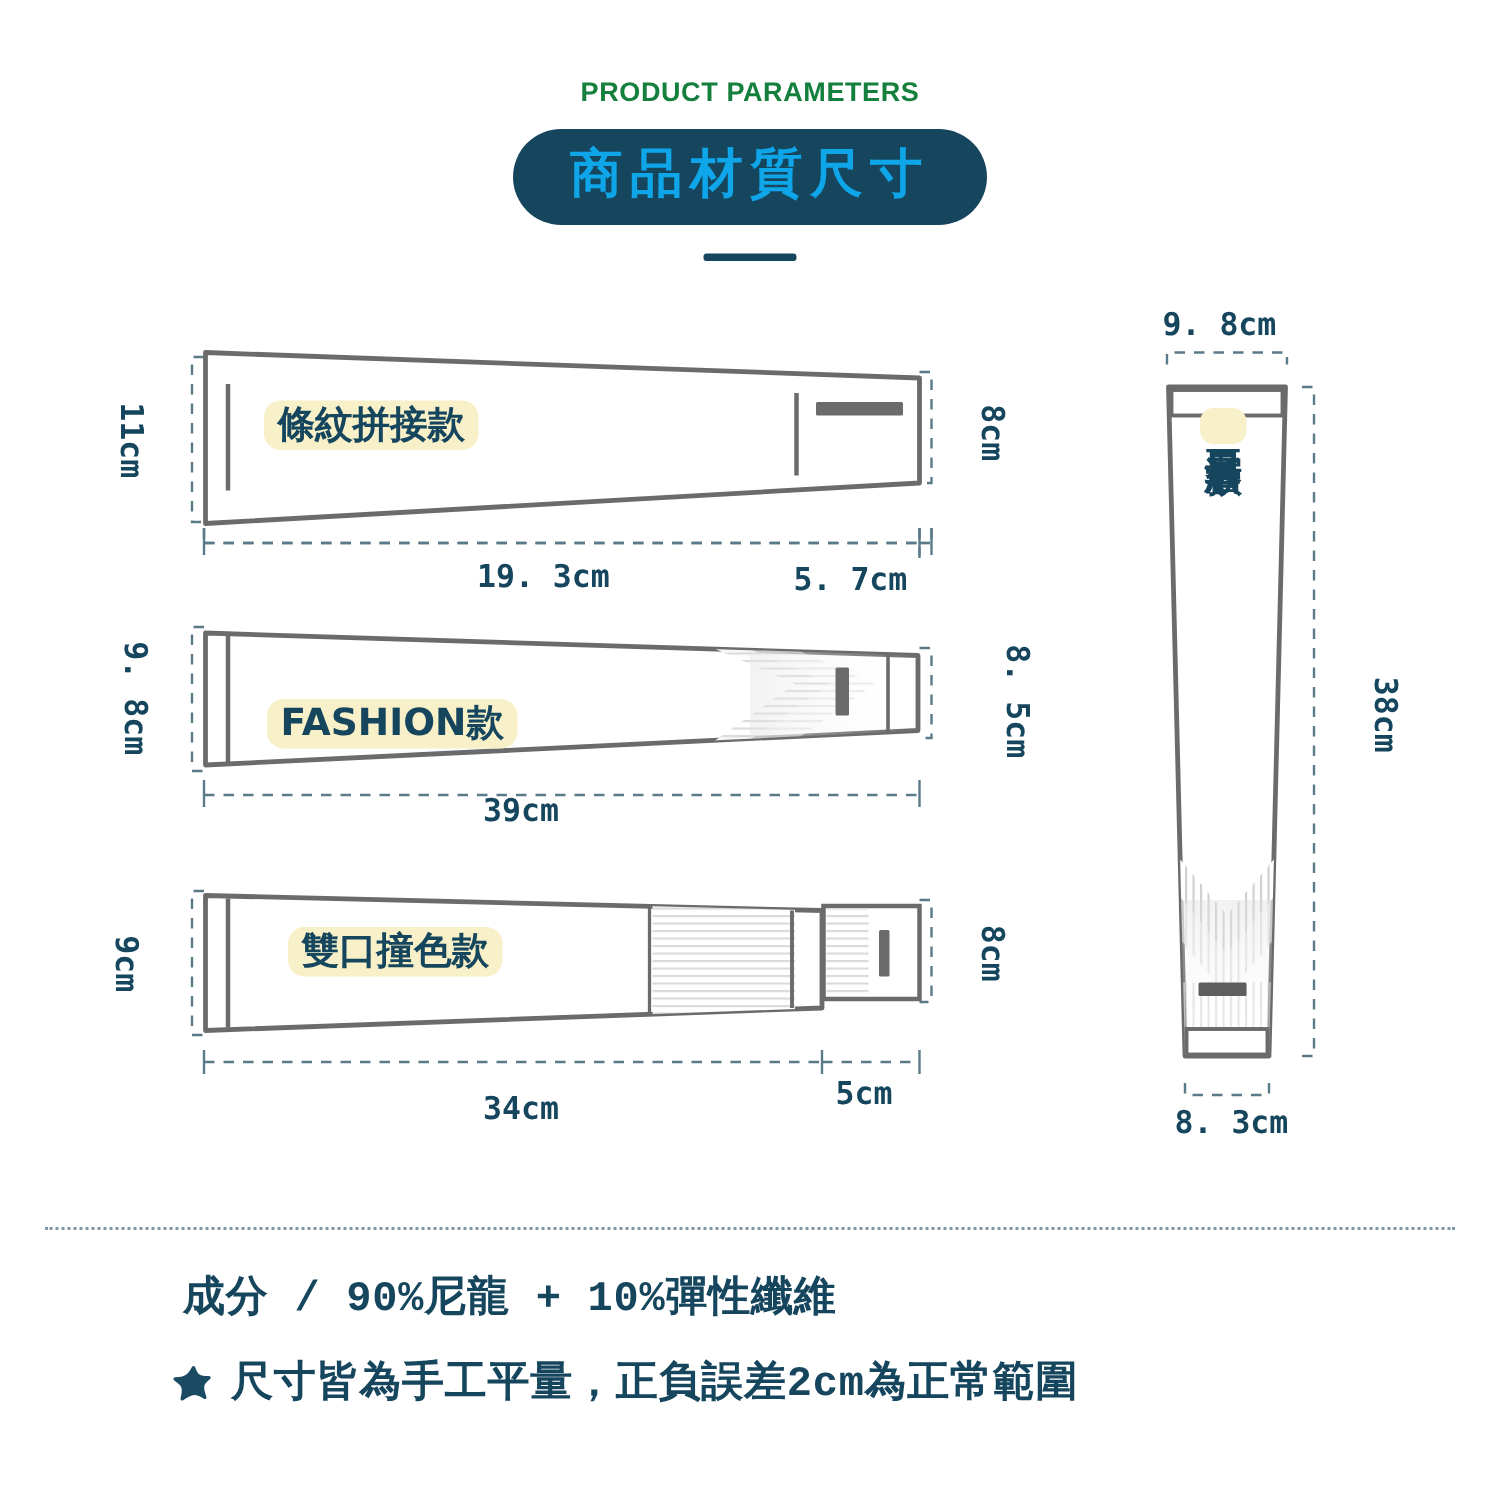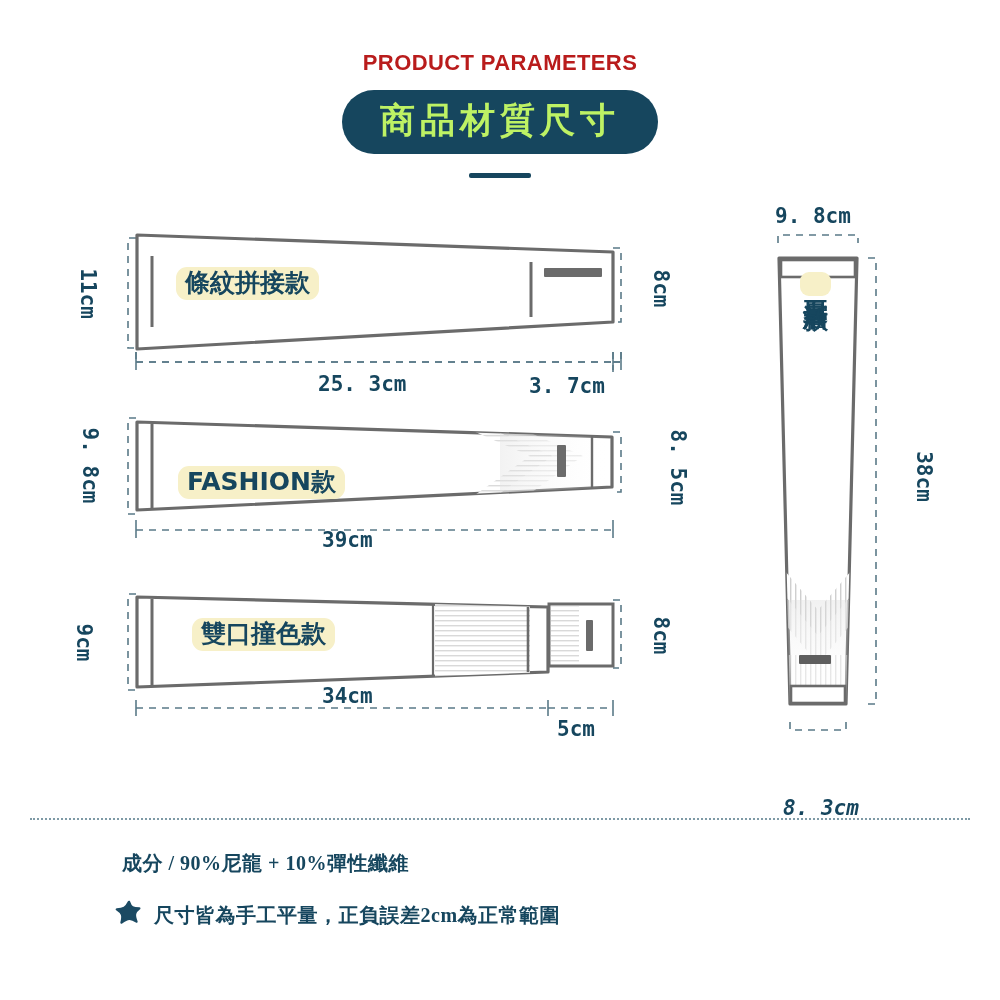--- a/index.html
+++ b/index.html
@@ -9,26 +9,26 @@
     background: #ffffff;
     font-family: "Liberation Sans", "DejaVu Sans", sans-serif;
     color: #1b4a63;
     overflow: hidden;
     position: relative;
   }
 
   
   .header { width: 100%; padding-top: 52px; text-align: center; }
   .eyebrow {
-    font-size: 22px; font-weight: bold; letter-spacing: .4px;
-    color: #b91c1c; line-height: 1;
+    font-size: 18px; font-weight: bold; letter-spacing: .4px;
+    color: #15803d; line-height: 1;
   }
   .badge-wrap { margin-top: 16px; display: flex; justify-content: center; }
   .badge {
-    background: #16465e; color: #bef264;
+    background: #16465e; color: #0ea5e9;
     border-radius: 32px;
     padding: 10px 38px 13px;
     font-size: 35px; font-weight: bold; letter-spacing: 5px;
     line-height: 1.18;
     font-family: "DejaVu Sans", "Liberation Sans", sans-serif;
   }
   .rule {
     width: 62px; height: 5px; background: #16465e;
     margin: 19px auto 0; border-radius: 2px;
   }
@@ -62,23 +62,23 @@
   }
   .plabel.vertical .hl { padding: 7px 3px; border-radius: 9px; }
 
   
   .divider {
     position: absolute; left: 30px; top: 818px; width: 940px; height: 0;
     border-top: 2px dotted #7e9aa6;
   }
   .footer { position: absolute; left: 0; top: 852px; width: 1000px; }
   .foot-line {
-    display: flex; align-items: center;
-    font-size: 20px; font-weight: bold; color: #16465e;
-    font-family: Liberation Serif, serif;
+    display: flex; align-items: flex-end;
+    font-size: 28px; font-weight: bold; color: #16465e;
+    font-family: Liberation Mono, monospace;
     line-height: 1.1;
   }
   .foot-line.l1 { padding-left: 122px; margin-bottom: 26px; letter-spacing: .5px; }
   .foot-line.l2 { padding-left: 114px; letter-spacing: .5px; }
   .star-icon { width: 30px; height: 30px; margin-right: 10px; flex: 0 0 auto; }
 </style>
 </head>
 <body>
 
 <div class="header">
@@ -206,34 +206,34 @@
   <rect x="781" y="260" width="74" height="17" fill="#ffffff" stroke="#6b6b6b" stroke-width="2.6"></rect>
 
   <rect x="791" y="686" width="54" height="17" fill="#ffffff" stroke="#6b6b6b" stroke-width="2.6"></rect>
 
   <rect x="799" y="655" width="32" height="9" rx="1" fill="#5e5e5e"></rect>
 </svg>
 </div>
 
 <div class="dimtext vert" style="left:62px; top:283px;">11cm</div>
 <div class="dimtext vert" style="left:642px; top:278px;">8cm</div>
-<div class="dimtext" style="left:318px; top:374px;">25. 3cm</div>
-<div class="dimtext" style="left:529px; top:376px;">3. 7cm</div>
+<div class="dimtext" style="left:318px; top:374px;">19. 3cm</div>
+<div class="dimtext" style="left:529px; top:376px;">5. 7cm</div>
 
 <div class="dimtext vert" style="left:52px; top:455px;">9. 8cm</div>
 <div class="dimtext vert" style="left:640px; top:457px;">8. 5cm</div>
 <div class="dimtext" style="left:322px; top:530px;">39cm</div>
 
 <div class="dimtext vert" style="left:65px; top:632px;">9cm</div>
 <div class="dimtext vert" style="left:642px; top:625px;">8cm</div>
-<div class="dimtext" style="left:322px; top:686px;">34cm</div>
+<div class="dimtext" style="left:322px; top:729px;">34cm</div>
 <div class="dimtext" style="left:557px; top:719px;">5cm</div>
 
 <div class="dimtext" style="left:775px; top:206px;">9. 8cm</div>
-<div class="dimtext" style="left:783px; top:798px;font-style:italic;">8. 3cm</div>
+<div class="dimtext" style="left:783px; top:738px;">8. 3cm</div>
 <div class="dimtext vert" style="left:898px; top:466px;">38cm</div>
 
 <div class="plabel" style="left:176px; top:267px;">
   <span class="hl">條紋拼接款</span>
 </div>
 <div class="plabel" style="left:178px; top:466px;text-decoration:underline;">
   <span class="hl">FASHION款</span>
 </div>
 <div class="plabel" style="left:176px; top:618px;padding-left:16px;">
   <span class="hl">雙口撞色款</span>

